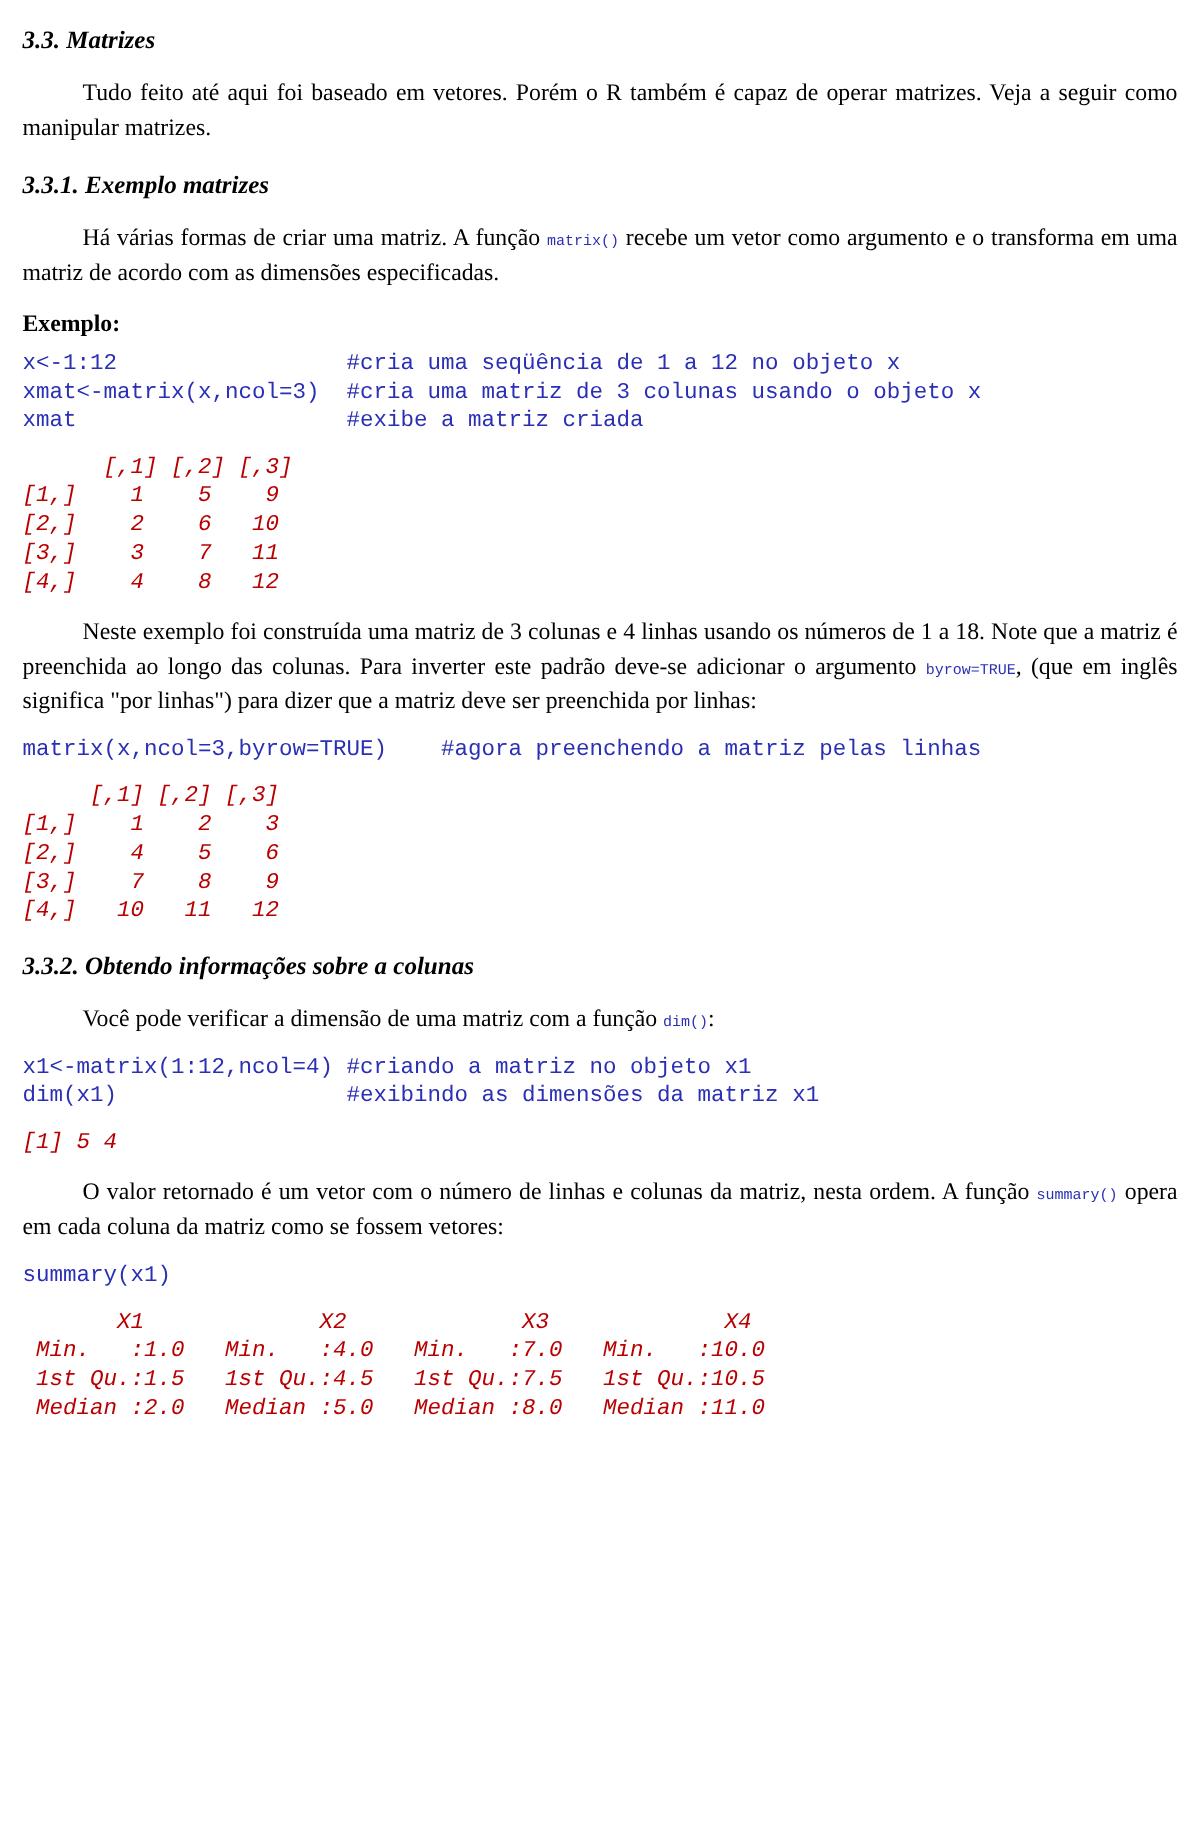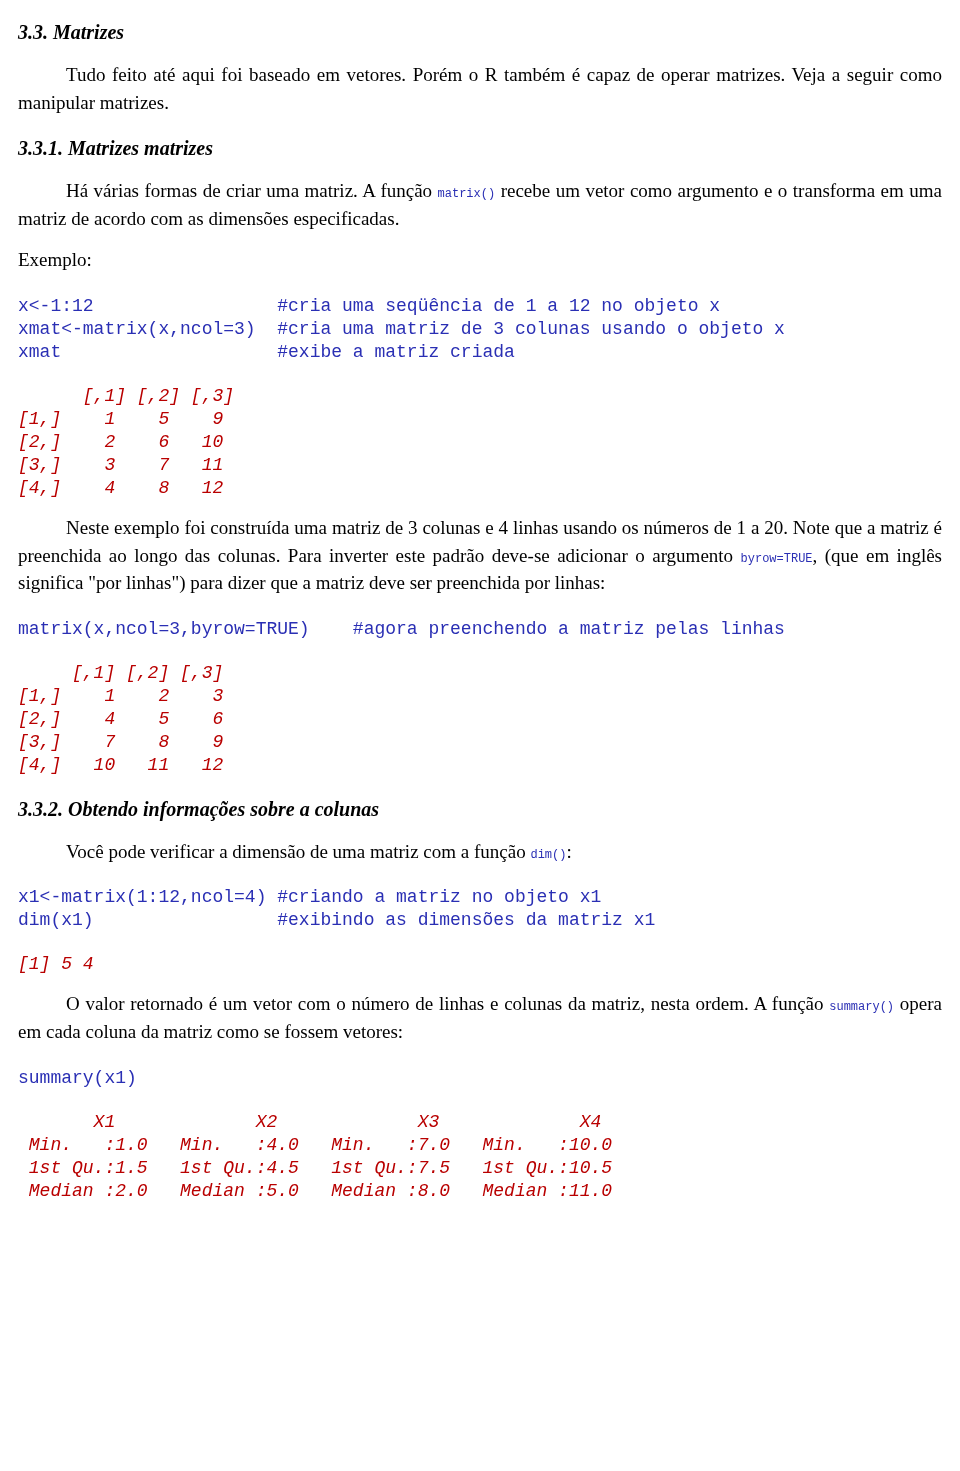--- a/index.html
+++ b/index.html
@@ -30,58 +30,58 @@
     margin: 0 0 14px 0;
     text-indent: 48px;
   }
   .mono, code {
     font-family: "Courier New", Courier, monospace;
     font-size: 12px;
   }
   .code-blue { color:#2a2fb4; }
   .code-red { color:#b90000;font-style:italic; }
   .example-label {
-    font-weight: normal;
+    font-weight: bold;
     margin: 10px 0 6px 0;
   }
   pre.codeblock {
     font-family: "Courier New", Courier, monospace;
     font-size: 18px;
-    margin: 21px 0 14px 0;
+    margin: 6px 0 14px 0;
     white-space: pre;
     line-height: 1.28;
   }
 </style>
 </head>
 <body>
 
 <div class="section-heading">3.3. Matrizes</div>
 
 <p class="body">Tudo feito até aqui foi baseado em vetores. Porém o R também é capaz de operar matrizes. Veja a seguir como manipular matrizes.</p>
 
-<div class="subsection-heading">3.3.1. Matrizes matrizes</div>
+<div class="subsection-heading">3.3.1. Exemplo matrizes</div>
 
 <p class="body">
   <span>Há várias formas de criar uma matriz. A função </span><code class="mono code-blue">matrix()</code><span> recebe um vetor como argumento e o transforma em uma matriz de acordo com as dimensões especificadas.</span>
 </p>
 
 <div class="example-label">Exemplo:</div>
 
 <pre class="codeblock code-blue"><span>x&lt;-1:12                 #cria uma seqüência de 1 a 12 no objeto x</span>
 <span>xmat&lt;-matrix(x,ncol=3)  #cria uma matriz de 3 colunas usando o objeto x</span>
 <span>xmat                    #exibe a matriz criada</span></pre>
 
 <pre class="codeblock code-red">      [,1] [,2] [,3]
 [1,]    1    5    9
 [2,]    2    6   10
 [3,]    3    7   11
 [4,]    4    8   12</pre>
 
 <p class="body">
-  <span>Neste exemplo foi construída uma matriz de 3 colunas e 4 linhas usando os números de 1 a 20. Note que a matriz é preenchida ao longo das colunas. Para inverter este padrão deve-se adicionar o argumento </span><code class="mono code-blue">byrow=TRUE</code><span>, (que em inglês significa "por linhas") para dizer que a matriz deve ser preenchida por linhas:</span>
+  <span>Neste exemplo foi construída uma matriz de 3 colunas e 4 linhas usando os números de 1 a 18. Note que a matriz é preenchida ao longo das colunas. Para inverter este padrão deve-se adicionar o argumento </span><code class="mono code-blue">byrow=TRUE</code><span>, (que em inglês significa "por linhas") para dizer que a matriz deve ser preenchida por linhas:</span>
 </p>
 
 <pre class="codeblock code-blue">matrix(x,ncol=3,byrow=TRUE)    #agora preenchendo a matriz pelas linhas</pre>
 
 <pre class="codeblock code-red">     [,1] [,2] [,3]
 [1,]    1    2    3
 [2,]    4    5    6
 [3,]    7    8    9
 [4,]   10   11   12</pre>
 

